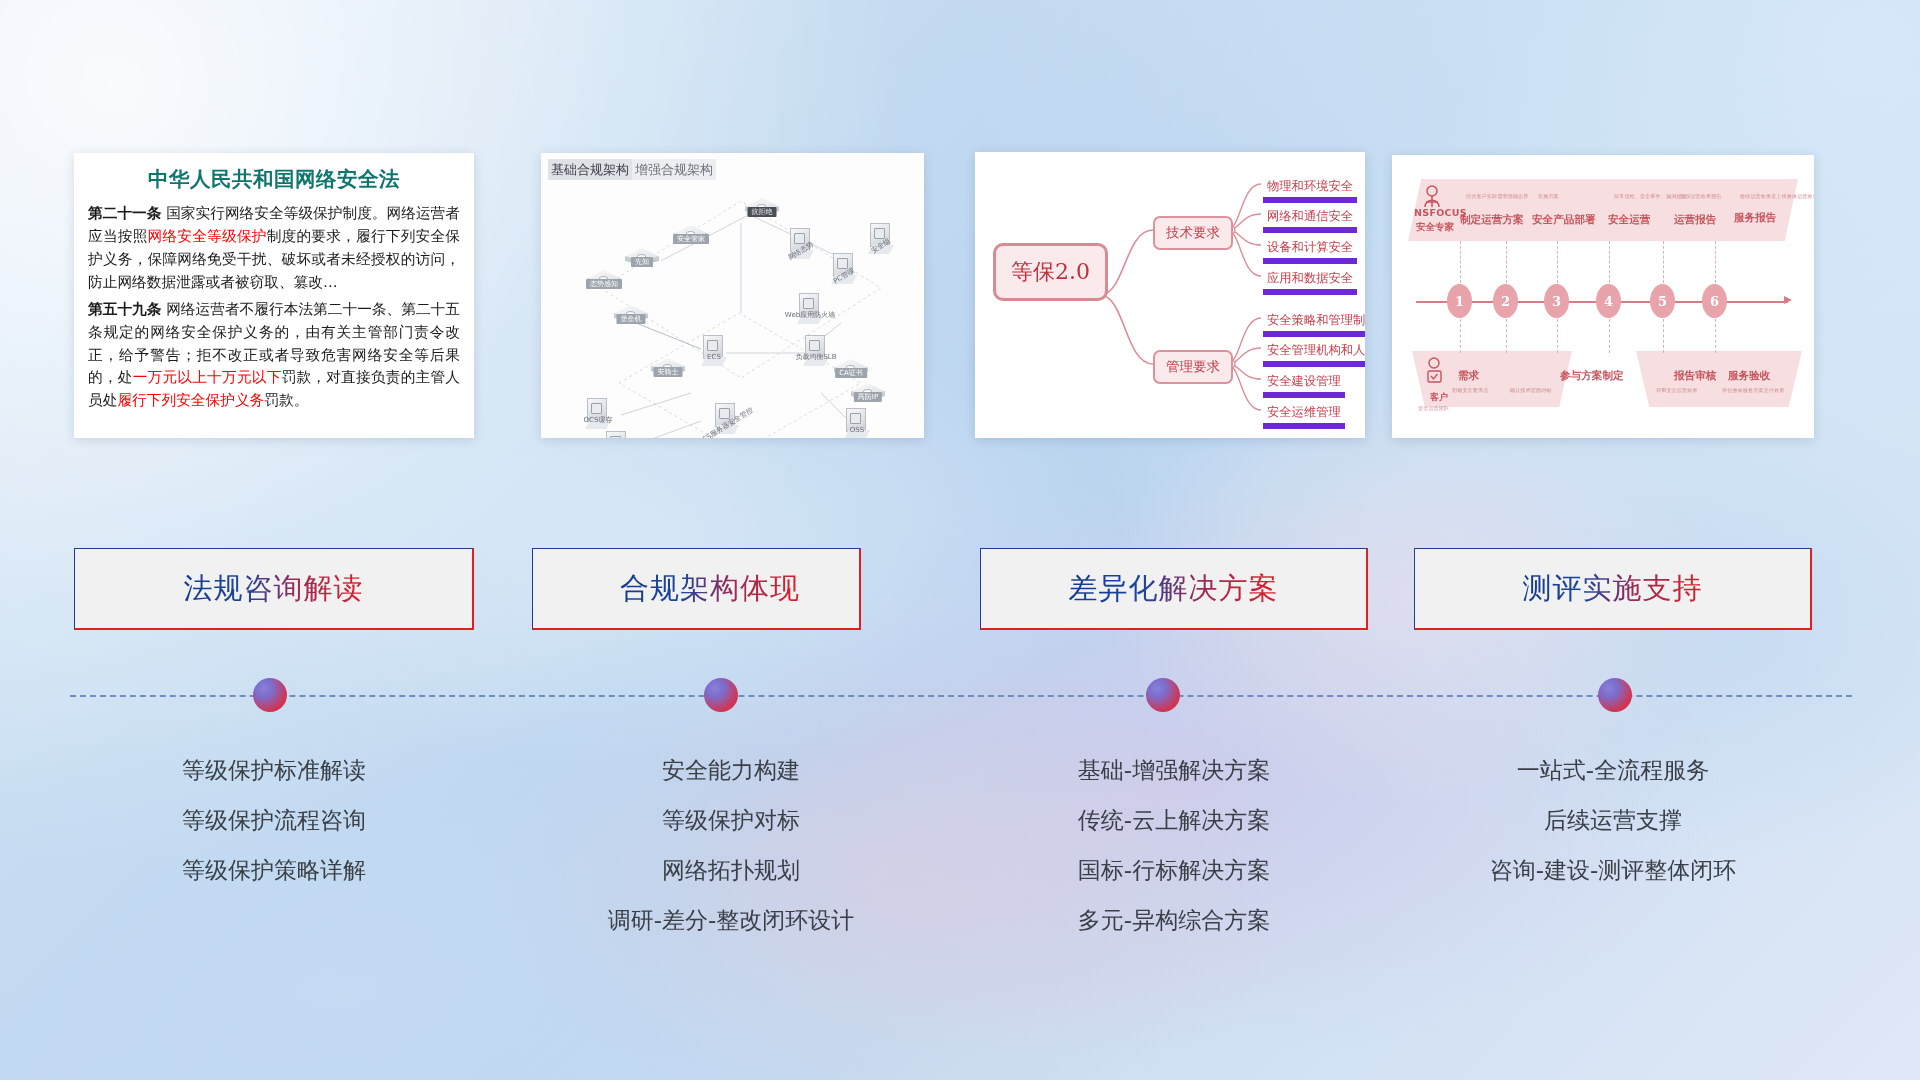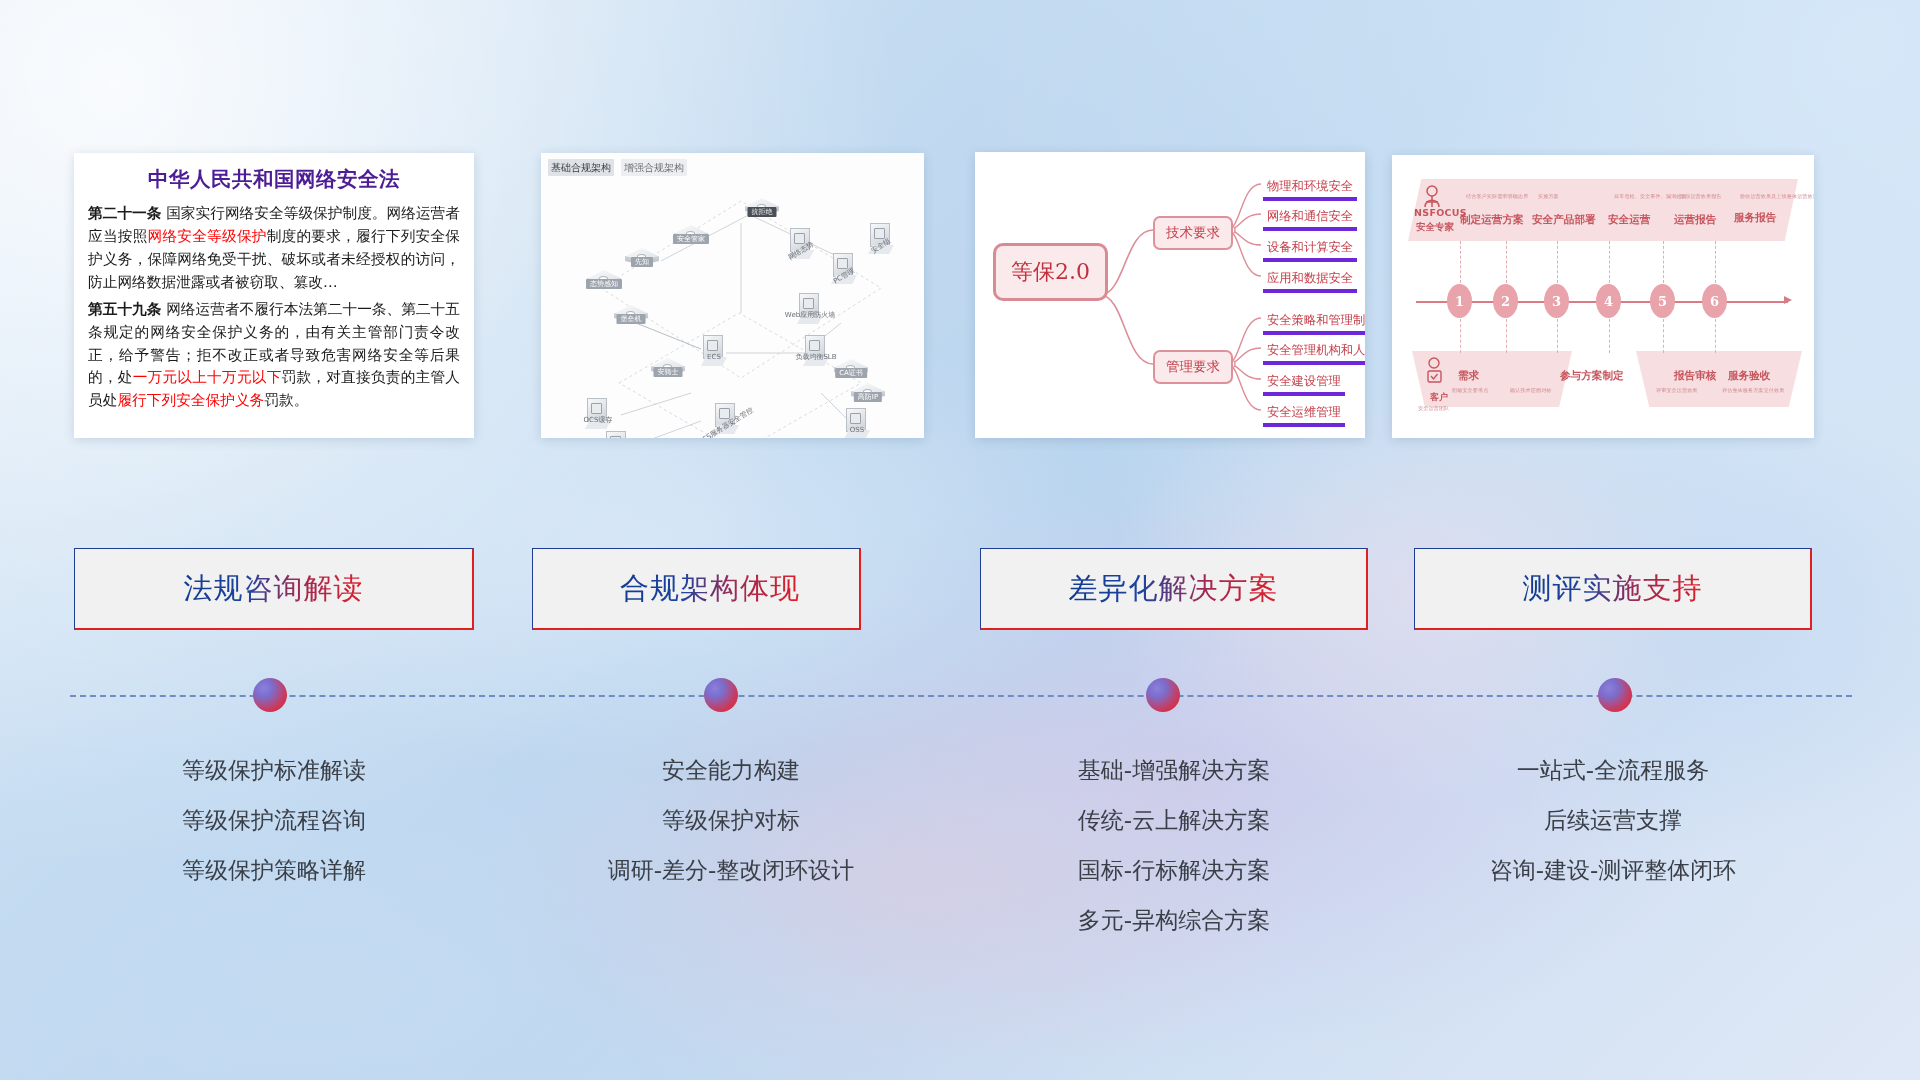--- a/index.html
+++ b/index.html
@@ -26,29 +26,29 @@
   #stage { position: absolute; inset: 0; z-index: 2; }
 
   
   .card {
     position: absolute; background: #ffffff;
     box-shadow: 0 2px 10px rgba(40,70,110,.16);
     overflow: hidden;
   }
   
   #card-law { left: 74px; top: 153px; width: 400px; height: 285px; padding: 12px 14px 8px 14px; }
-  .law-title { text-align: center; font-weight: bold; font-size: 20.5px; color: #4c1d95; letter-spacing: .5px; margin-bottom: 9px; }
+  .law-title { text-align: center; font-weight: bold; font-size: 20.5px; color: #0f766e; letter-spacing: .5px; margin-bottom: 9px; }
   .law-p { font-size: 14.7px; line-height: 1.56; color: #1b1b1b; text-align: justify; margin-bottom: 4px; }
   .law-p b { font-weight: bold; }
   .law-p .red { color: #ff0000; }
 
   
   #card-arch { left: 541px; top: 153px; width: 383px; height: 285px; background: #fdfdfd; }
   .arch { position: absolute; inset: 0; }
-  .arch-tabs { position: absolute; left: 7px; top: 6px; display: flex; gap: 7px; font-size: 10px; color: #6d7178; justify-content: space-between; }
+  .arch-tabs { position: absolute; left: 7px; top: 6px; display: flex; font-size: 13px; color: #6d7178; justify-content: space-between; }
   .arch-tabs span { background: #eceef1; padding: 1.5px 3px; border-radius: 1px; }
   .arch-tabs span.on { background: #dfe2e7; color: #3d4147; }
   .iso { position: absolute; }
   .iso .lbl {
     position: absolute; left: 50%; transform: translateX(-50%) translateY(-13px);
     background: #9ea4ad; color: #fff; font-size: 7px; line-height: 10px;
     padding: 0 4px; white-space: nowrap; border-radius: 1px;
   }
   .iso .lbl.dark { background: #4a4f57; }
   .iso .lbl.plain { background: none; color: #6a6f77; }
@@ -83,21 +83,21 @@
     font-family: "DejaVu Serif","Liberation Serif", serif;
   }
   .mm-node {
     position: absolute; border: 2px solid #dd919a; border-radius: 7px;
     background: #fbeaec; color: #c5404b; font-size: 13.5px;
     padding: 6px 11px; font-family: "DejaVu Serif","Liberation Serif", serif;
     white-space: nowrap;
   }
   .mm-leaf {
     position: absolute; color: #c5404b; font-size: 12.3px; white-space: nowrap;
-    border-bottom: 4px solid #6d28d9; padding: 0 4px 2px 4px;
+    border-bottom: 6px solid #6d28d9; padding: 0 4px 2px 4px;
     font-family: "DejaVu Serif","Liberation Serif", serif;
   }
   .mm-svg { position: absolute; inset: 0; }
 
   
   #card-flow { left: 1392px; top: 155px; width: 422px; height: 283px; }
   .fl { position: absolute; inset: 0; }
   .fl-band {
     position: absolute; background: #f7dfe1;
     clip-path: polygon(3.4% 0, 100% 0, 96.6% 100%, 0 100%);
@@ -469,20 +469,21 @@
 
   <div id="columns">
       <div class="col" style="left: 74px; width: 400px;">
         <div class="li">等级保护标准解读</div>
         <div class="li">等级保护流程咨询</div>
         <div class="li">等级保护策略详解</div>
       </div>
       <div class="col" style="left: 532px; width: 398px;">
         <div class="li">安全能力构建</div>
         <div class="li">等级保护对标</div>
+        <div class="li">网络拓扑规划</div>
         <div class="li">调研-差分-整改闭环设计</div>
       </div>
       <div class="col" style="left: 980px; width: 388px;">
         <div class="li">基础-增强解决方案</div>
         <div class="li">传统-云上解决方案</div>
         <div class="li">国标-行标解决方案</div>
         <div class="li">多元-异构综合方案</div>
       </div>
       <div class="col" style="left: 1414px; width: 398px;">
         <div class="li">一站式-全流程服务</div>

